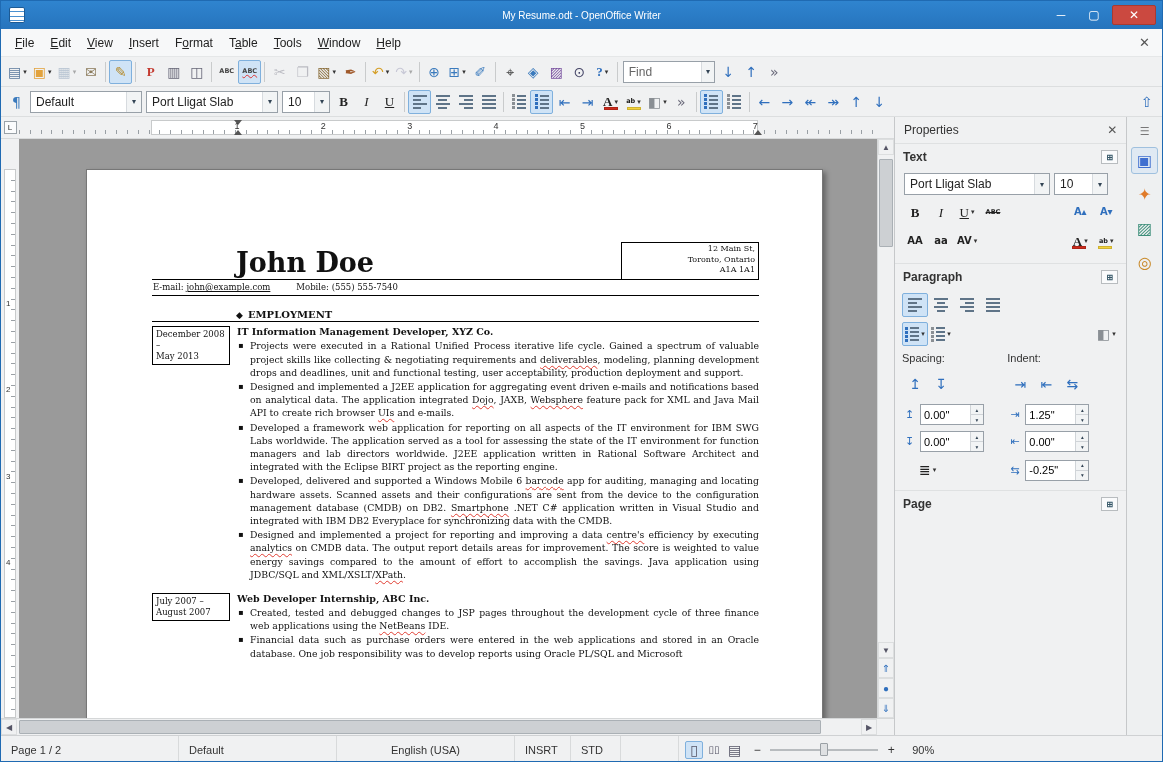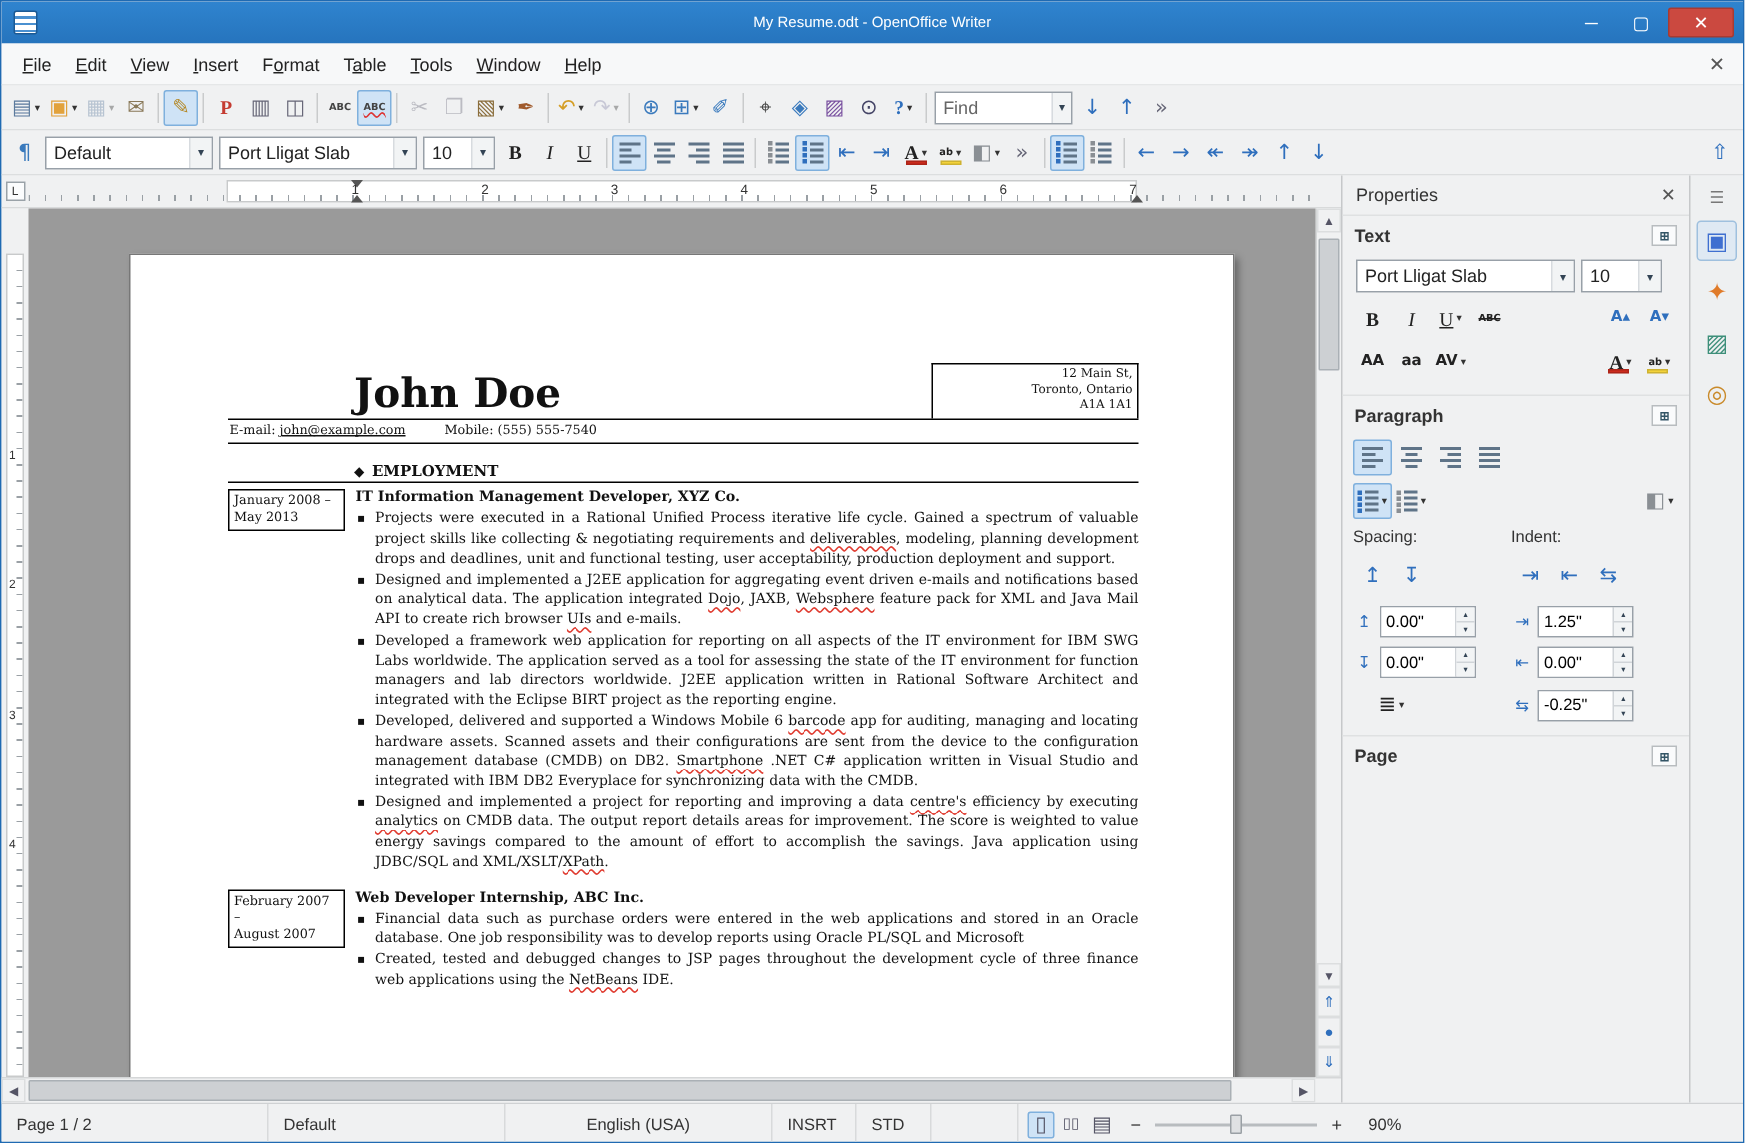--- a/index.html
+++ b/index.html
@@ -459,47 +459,47 @@
                   <div>Toronto, Ontario</div>
                   <div>A1A 1A1</div>
                 </div>
               </div>
               <div class="res-contact"><span>E-mail:</span> <span class="doclink">john@example.com</span><span class="gap"></span><span>Mobile: (555) 555-7540</span></div>
               <div class="res-sec"><span class="diamond">◆</span><span>EMPLOYMENT</span></div>
               <div>
                   <div class="job">
                     <div class="job-dates">
                       <div class="date-box">
-                        <div>January 2008 –</div>
+                        <div>December 2008 –</div>
                         <div>May 2013</div>
                       </div>
                     </div>
                     <div class="job-main">
                       <div class="job-title">IT Information Management Developer, XYZ Co.</div>
                       <ul class="bullets">
                         <li>Projects were executed in a Rational Unified Process iterative life cycle. Gained a spectrum of valuable project skills like collecting &amp; negotiating requirements and <span class="sp">deliverables</span>, modeling, planning development drops and deadlines, unit and functional testing, user acceptability, production deployment and support.</li>
                         <li>Designed and implemented a J2EE application for aggregating event driven e-mails and notifications based on analytical data. The application integrated <span class="sp">Dojo</span>, JAXB, <span class="sp">Websphere</span> feature pack for XML and Java Mail API to create rich browser <span class="sp">UIs</span> and e-mails.</li>
                         <li>Developed a framework web application for reporting on all aspects of the IT environment for IBM SWG Labs worldwide. The application served as a tool for assessing the state of the IT environment for function managers and lab directors worldwide. J2EE application written in Rational Software Architect and integrated with the Eclipse BIRT project as the reporting engine.</li>
                         <li>Developed, delivered and supported a Windows Mobile 6 <span class="sp">barcode</span> app for auditing, managing and locating hardware assets. Scanned assets and their configurations are sent from the device to the configuration management database (CMDB) on DB2. <span class="sp">Smartphone</span> .NET C# application written in Visual Studio and integrated with IBM DB2 Everyplace for synchronizing data with the CMDB.</li>
                         <li>Designed and implemented a project for reporting and improving a data <span class="sp">centre's</span> efficiency by executing <span class="sp">analytics</span> on CMDB data. The output report details areas for improvement. The score is weighted to value energy savings compared to the amount of effort to accomplish the savings. Java application using JDBC/SQL and XML/XSLT/<span class="sp">XPath</span>.</li>
                       </ul>
                     </div>
                   </div>
                   <div class="job">
                     <div class="job-dates">
                       <div class="date-box">
-                        <div>February 2007 –</div>
+                        <div>July 2007 –</div>
                         <div>August 2007</div>
                       </div>
                     </div>
                     <div class="job-main">
                       <div class="job-title">Web Developer Internship, ABC Inc.</div>
                       <ul class="bullets">
+                        <li>Created, tested and debugged changes to JSP pages throughout the development cycle of three finance web applications using the <span class="sp">NetBeans</span> IDE.</li>
                         <li>Financial data such as purchase orders were entered in the web applications and stored in an Oracle database. One job responsibility was to develop reports using Oracle PL/SQL and Microsoft</li>
-                        <li>Created, tested and debugged changes to JSP pages throughout the development cycle of three finance web applications using the <span class="sp">NetBeans</span> IDE.</li>
                       </ul>
                     </div>
                   </div>
                 </div>
             </div>
           </div>
         </div>
         <div class="v-scroll">
           <div class="sbtn">▲</div>
           <div class="v-track">

